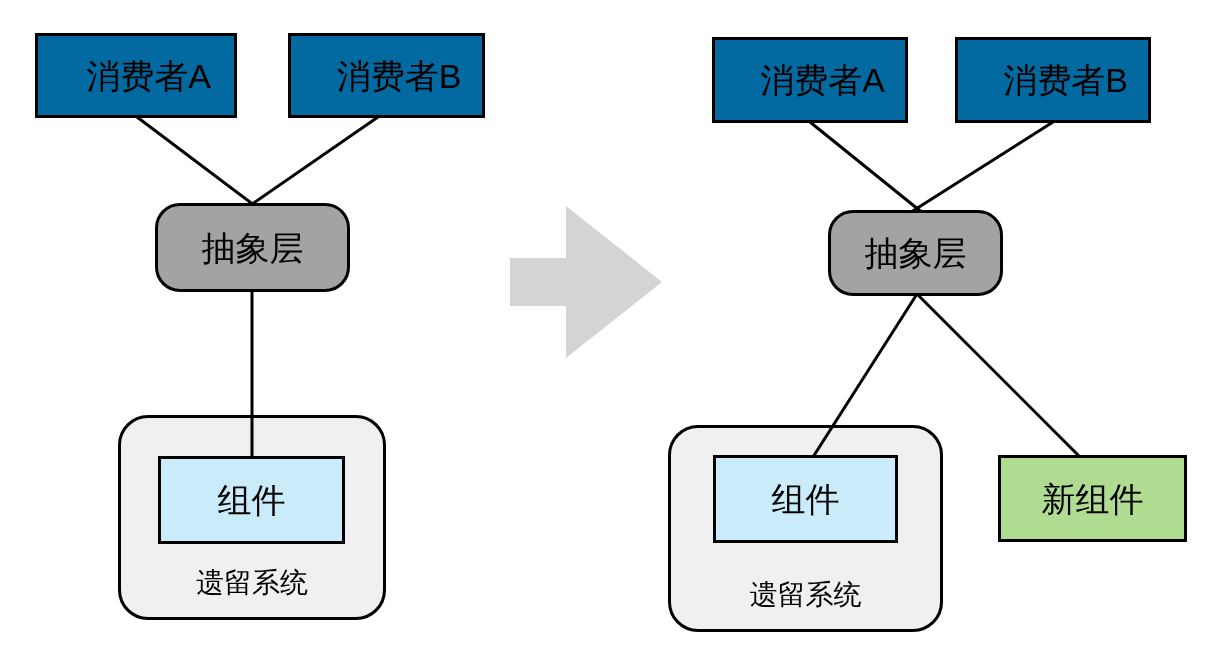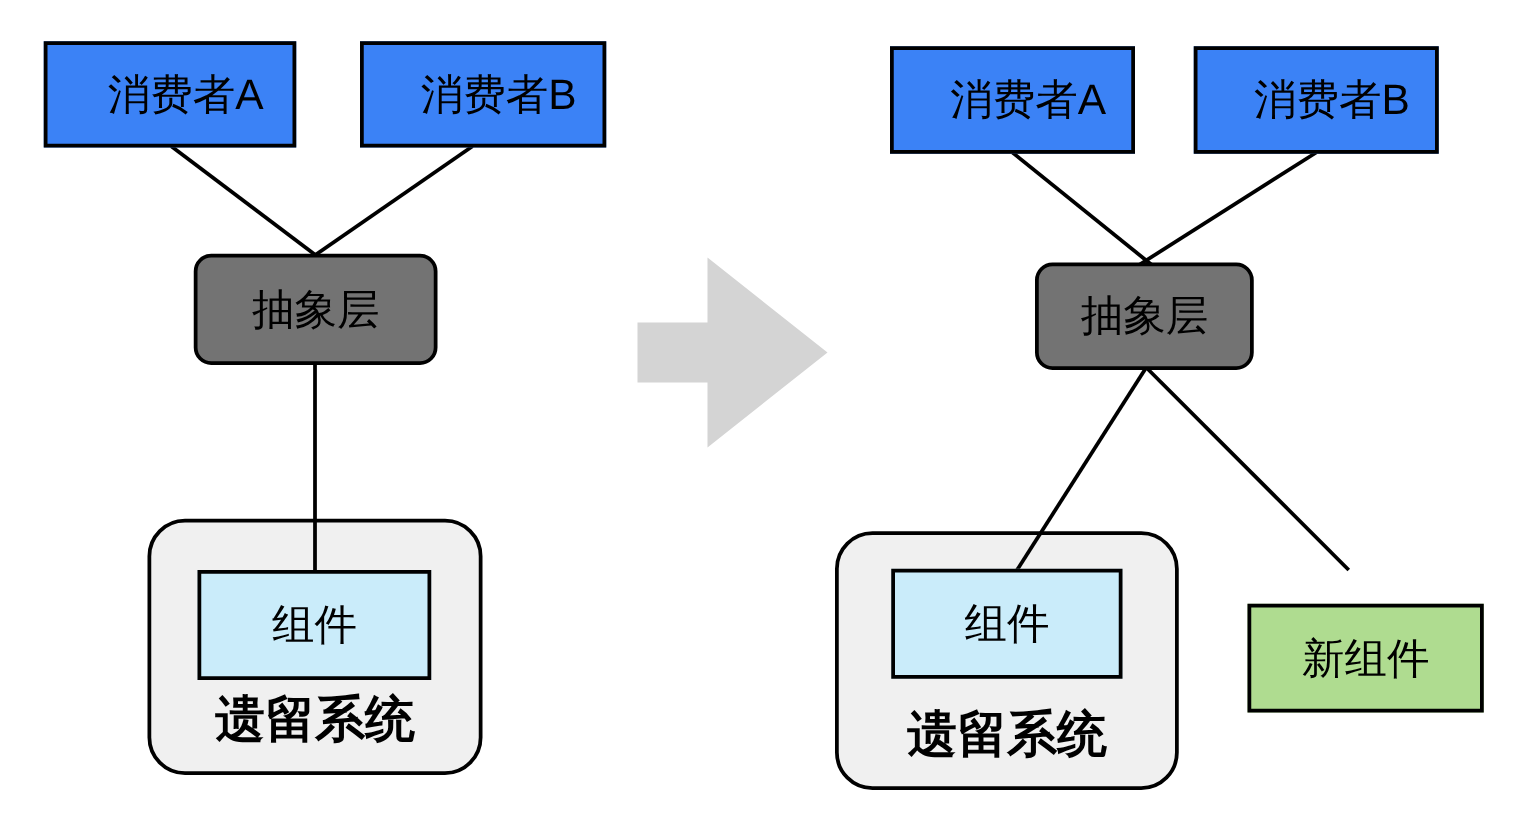--- a/index.html
+++ b/index.html
@@ -17,39 +17,39 @@
     box-sizing: border-box;
     border: 3px solid #000;
     display: flex;
     align-items: center;
     justify-content: center;
     font-size: 34px;
     line-height: 1;
     z-index: 3;
     white-space: nowrap;
   }
-  .white  { background: #3b82f6; padding-left: 25px; }
-  .purple { background: #737373; border-radius: 14px; }
+  .white  { background: #0369a1; padding-left: 25px; }
+  .purple { background: #a3a3a3; border-radius: 25px; }
   .blue   { background: #caecfa; text-align: right; }
   .green  { background: #afdc90; }
   .legacy {
     position: absolute;
     box-sizing: border-box;
     border: 3px solid #000;
     border-radius: 30px;
     background: #f0f0f0;
     z-index: 1;
   }
   .legacy-label {
     position: absolute;
     left: 0; right: 0;
     bottom: 18px;
     text-align: center;
-    font-weight: 700;
-    font-size: 40px;
+    font-weight: 400;
+    font-size: 28px;
     line-height: 1.15;
   }
   svg.edges {
     position: absolute;
     left: 0; top: 0;
     z-index: 2;
   }
   svg.edges line { stroke: #000000; stroke-width: 3; }
 </style>
 </head>
@@ -88,15 +88,15 @@
   <div class="node blue" style="left:158px; top:456px; width:187px; height:88px;">组件</div>
 
   <div class="node white" style="left:712px; top:37px; width:196px; height:86px;">消费者A</div>
 
   <div class="node white" style="left:955px; top:37px; width:196px; height:86px;">消费者B</div>
 
   <div class="node purple" style="left:828px; top:210px; width:175px; height:86px;">抽象层</div>
 
   <div class="node blue" style="left:713px; top:455px; width:185px; height:88px;">组件</div>
 
-  <div class="node green" style="left:998px; top:455px; width:189px; height:87px;margin-top:28px;">新组件</div>
+  <div class="node green" style="left:998px; top:455px; width:189px; height:87px;">新组件</div>
 
 </div>
 
 </body></html>

